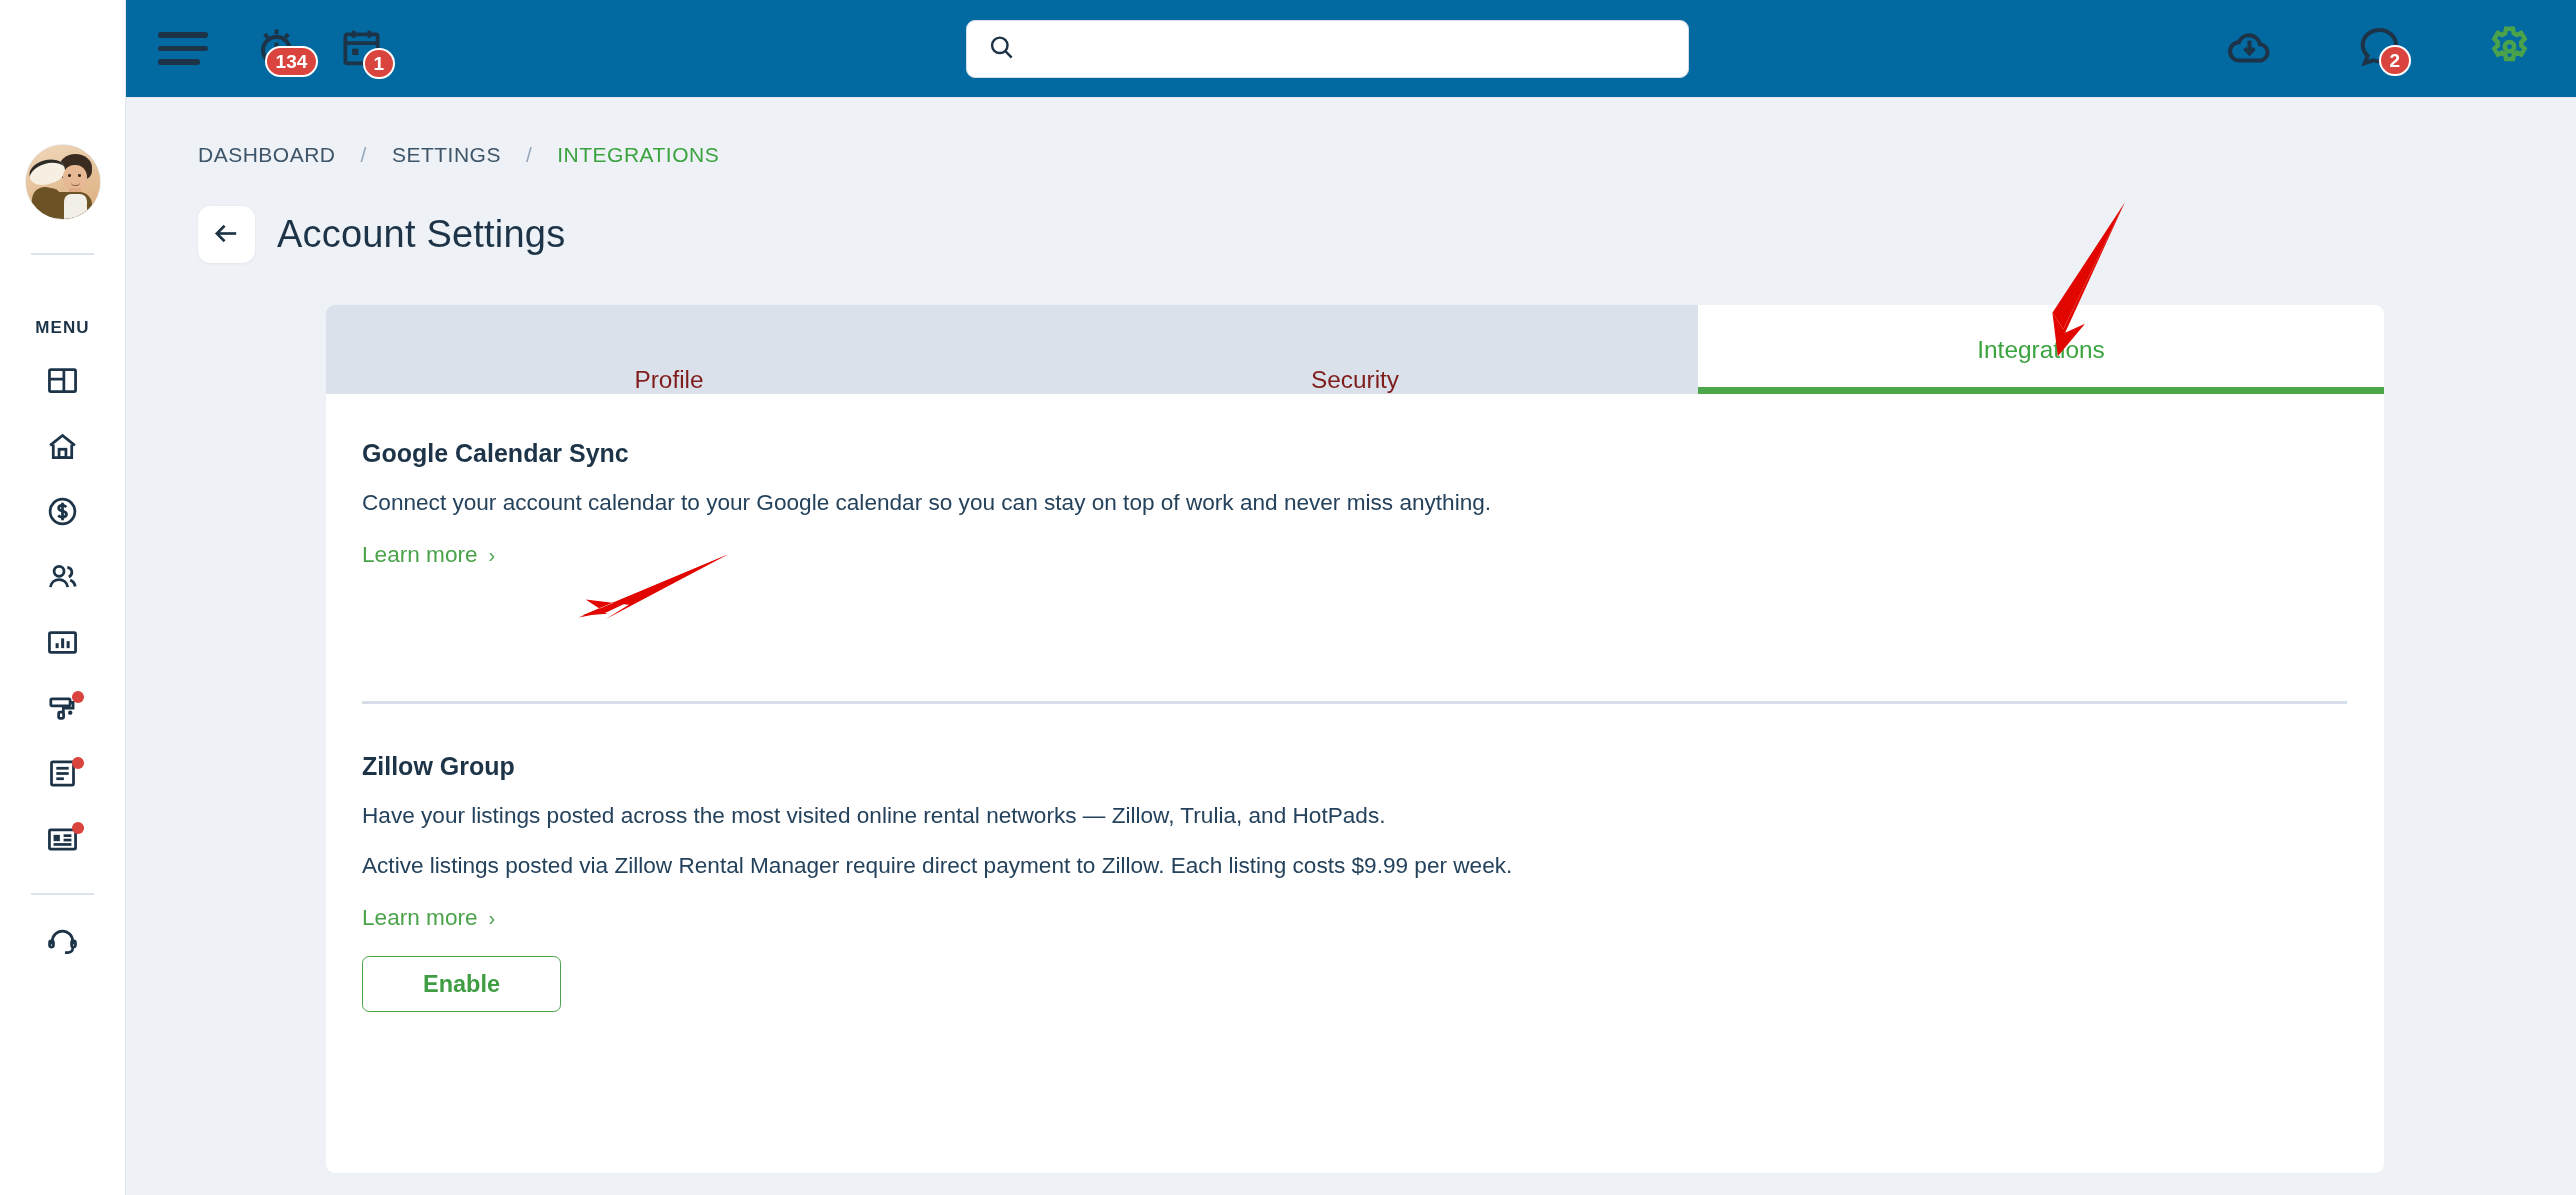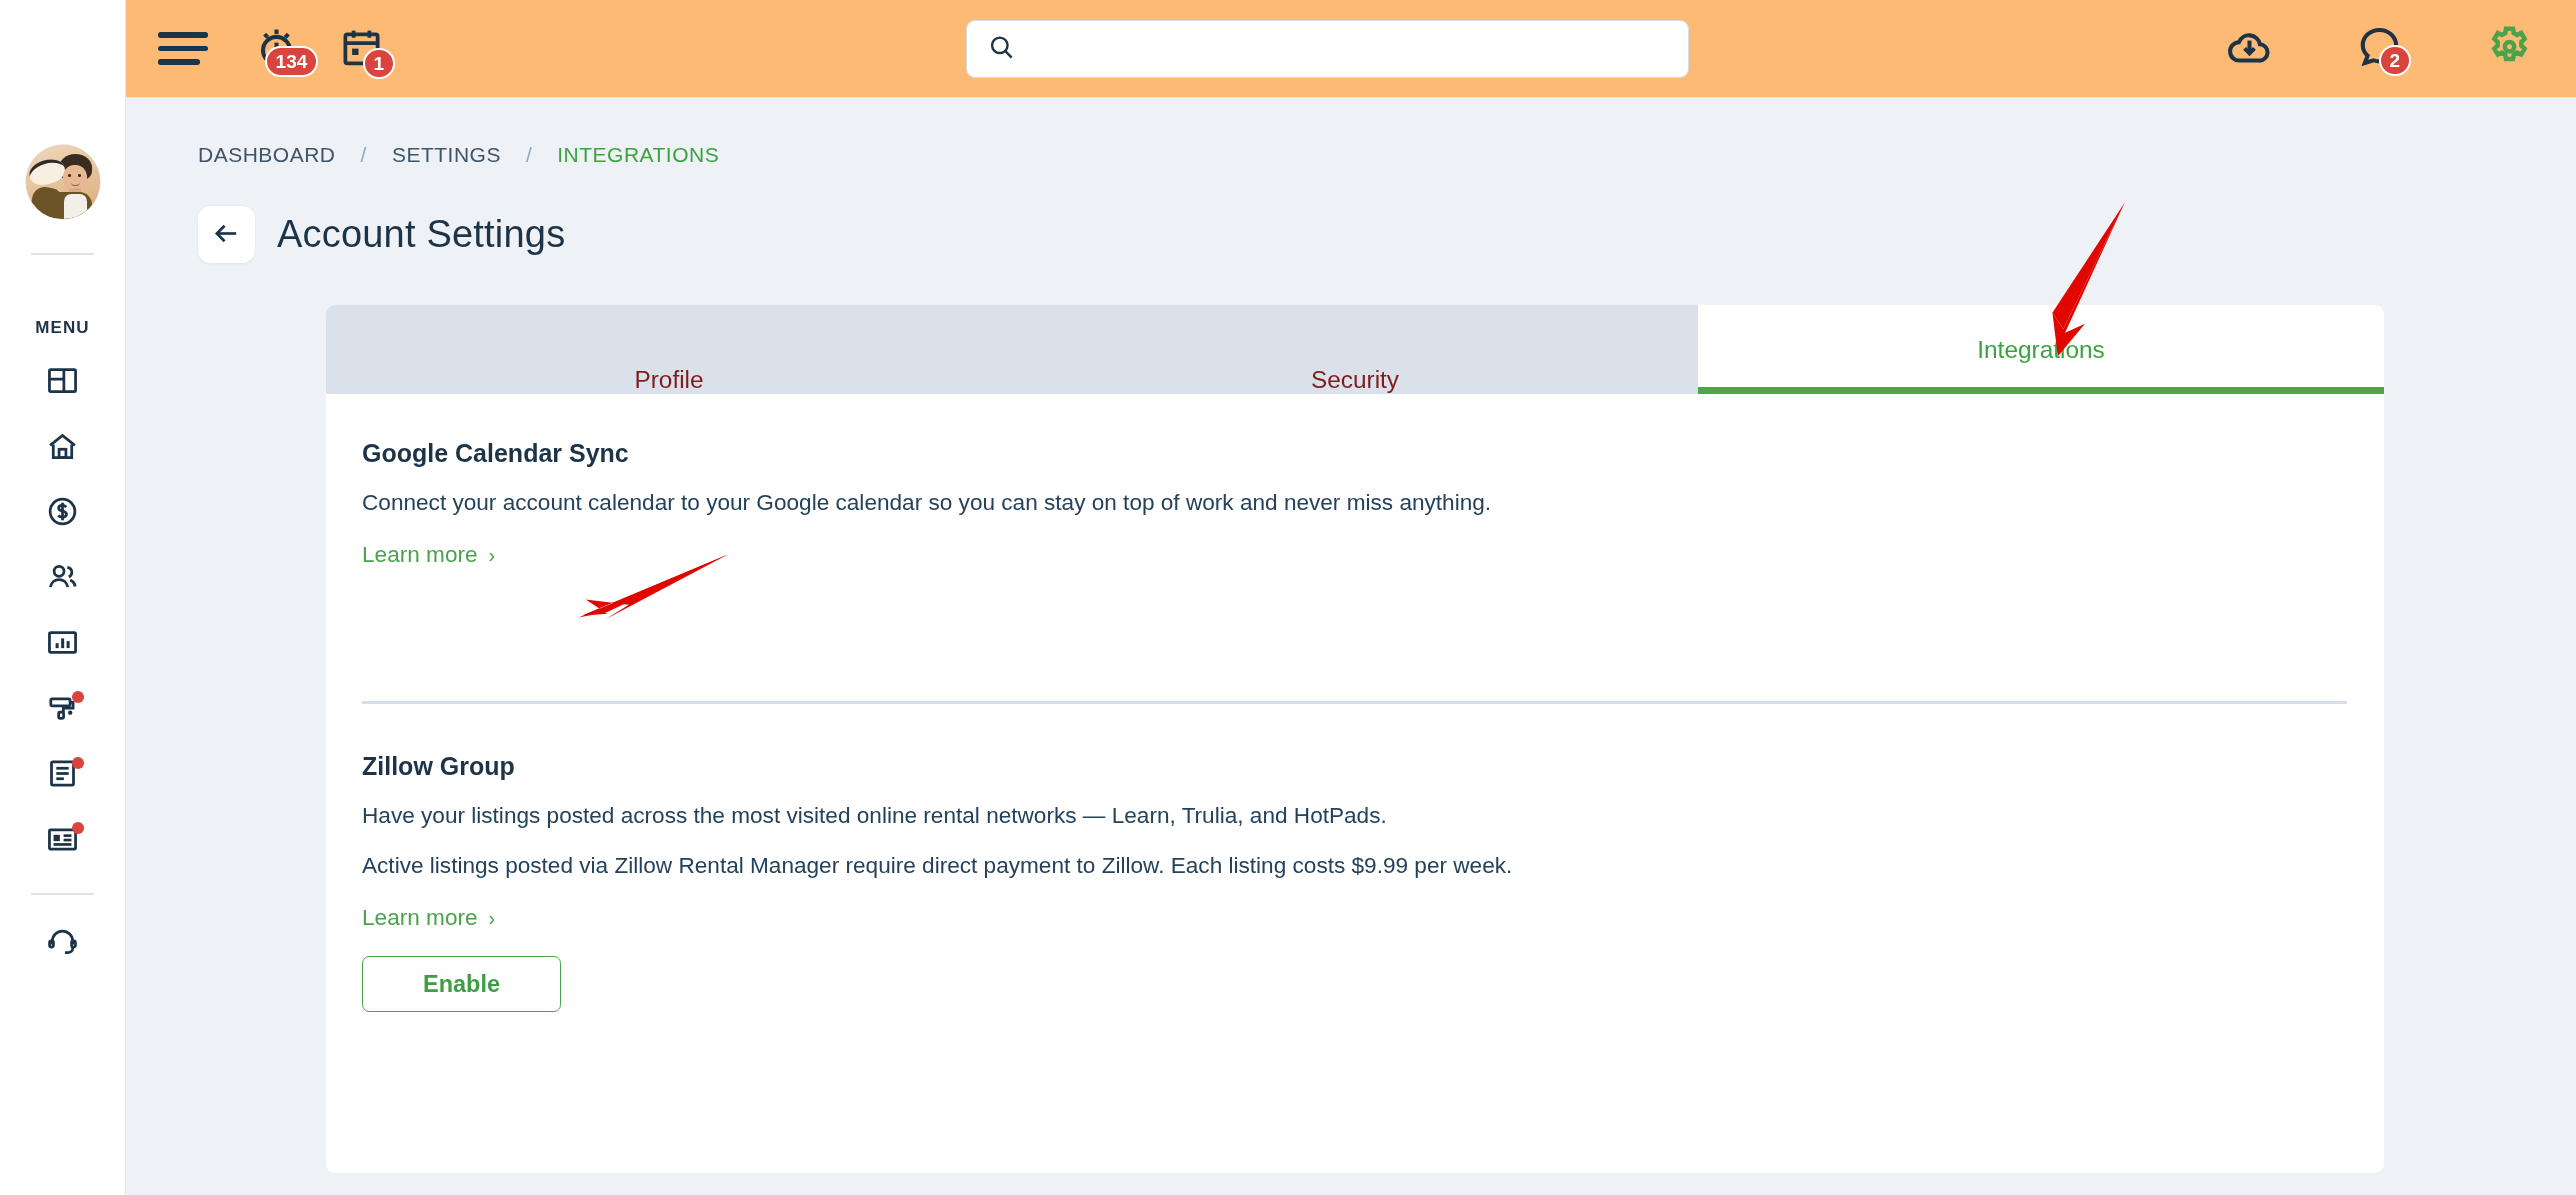--- a/index.html
+++ b/index.html
@@ -57,21 +57,21 @@
     width: 11.7px; height: 11.7px; border-radius: 50%;
     background: #d9453e;
   }
   .side-divider-2 { width: 63px; height: 1.8px; background: #dde3ec; margin-top: 31px; }
   #support-item { margin-top: 27px; }
 
   
   #header {
     position: absolute; left: 126px; top: 0;
     width: 2450px; height: 98px;
-    background: #fdba74;
+    background: #0369a1;
     border-bottom: 1.8px solid #e3e8ef;
     display: flex; align-items: center;
   }
   #hamburger {
     margin-left: 32px; width: 56px; height: 47px;
     display: flex; flex-direction: column; justify-content: center; gap: 8.1px;
     cursor: pointer;
   }
   #hamburger span { display:block; height: 5.4px; background:#1d3448; border-radius:2.7px; }
   #hamburger span:nth-child(1){ width:50px; }
@@ -441,21 +441,21 @@
       <div class="learn-more">
         <span>Learn more</span>
         <span class="learn-chev">›</span>
       </div>
     </div>
 
     <div id="section-divider"></div>
 
     <div class="section" id="section-zillow">
       <div class="sec-title">Zillow Group</div>
-      <div class="sec-desc">Have your listings posted across the most visited online rental networks — Learn, Trulia, and HotPads.</div>
+      <div class="sec-desc">Have your listings posted across the most visited online rental networks — Zillow, Trulia, and HotPads.</div>
       <div class="sec-desc">Active listings posted via Zillow Rental Manager require direct payment to Zillow. Each listing costs $9.99 per week.</div>
       <div class="learn-more">
         <span>Learn more</span>
         <span class="learn-chev">›</span>
       </div>
       <div>
         <button class="outline-btn">Enable</button>
       </div>
     </div>
   </div>

